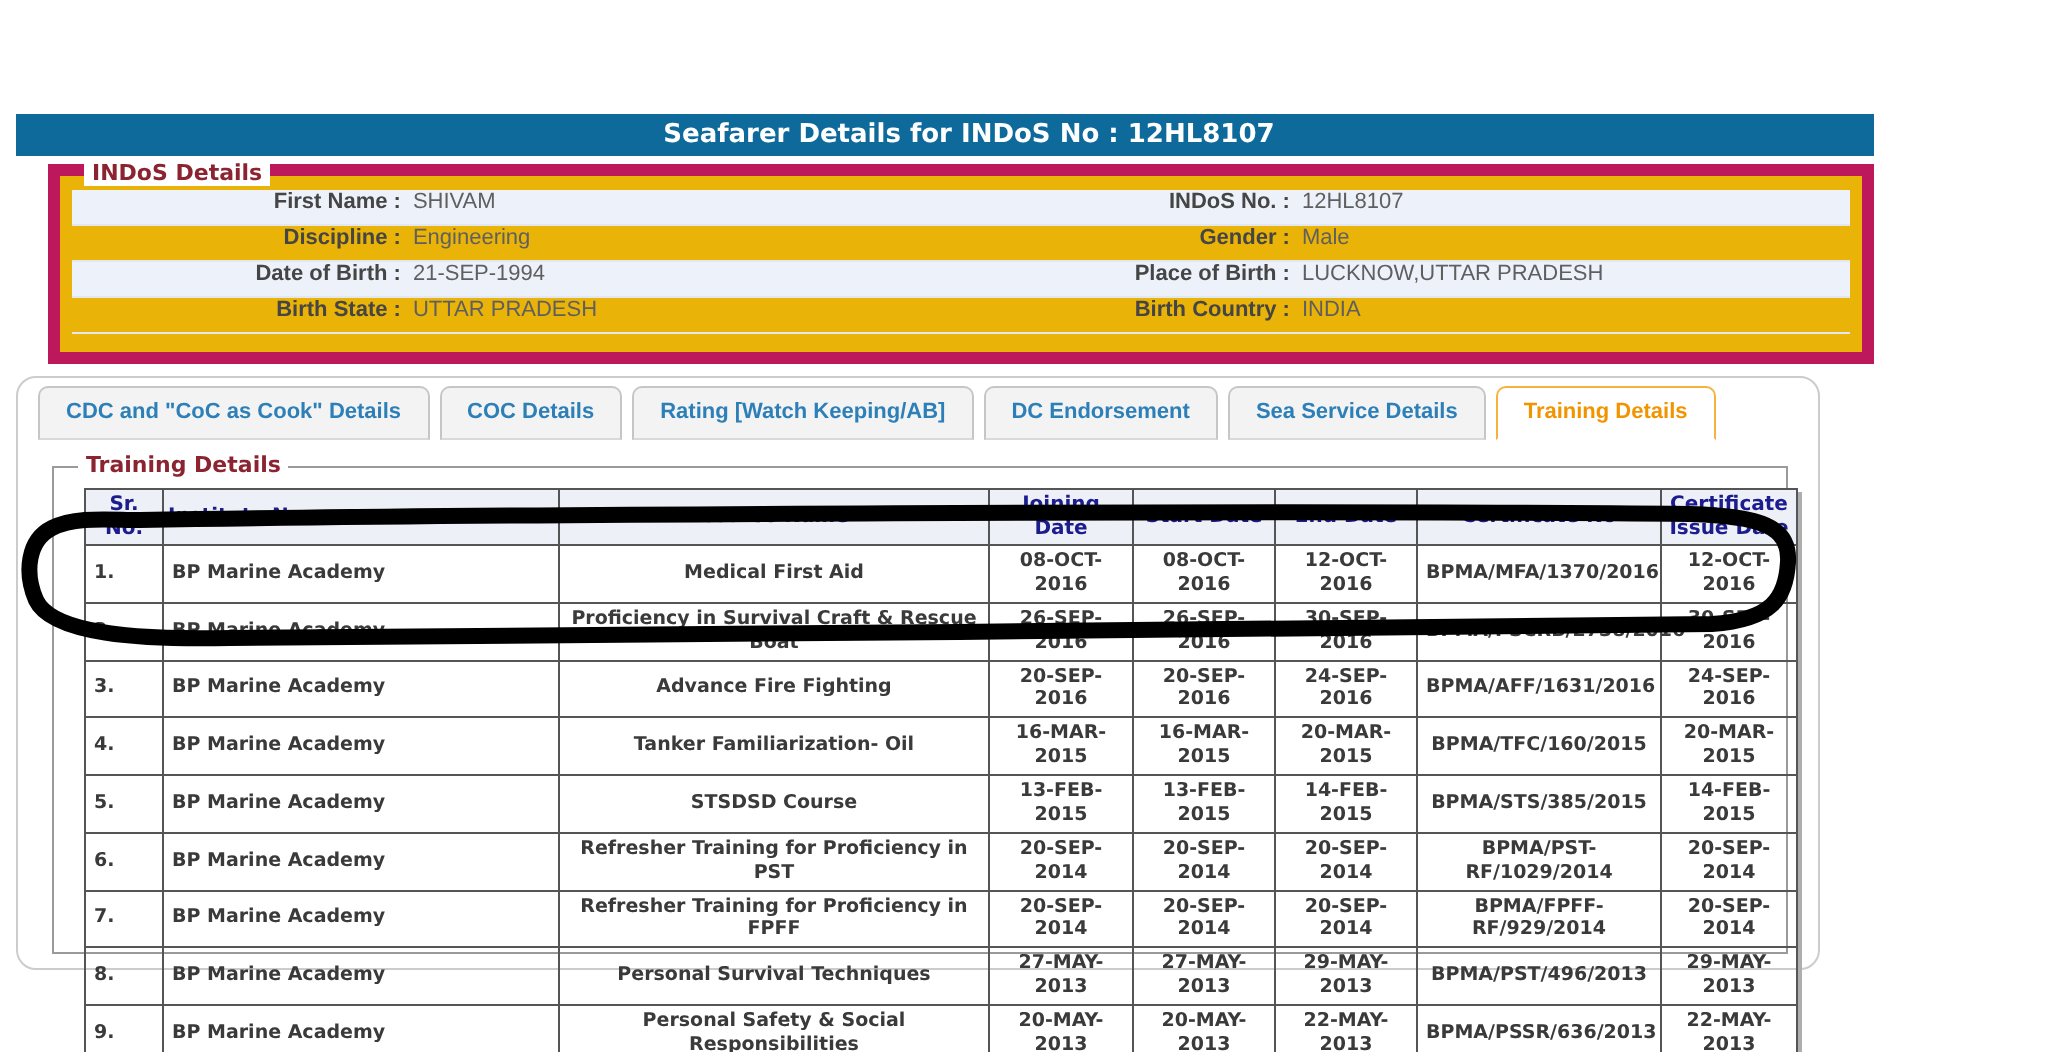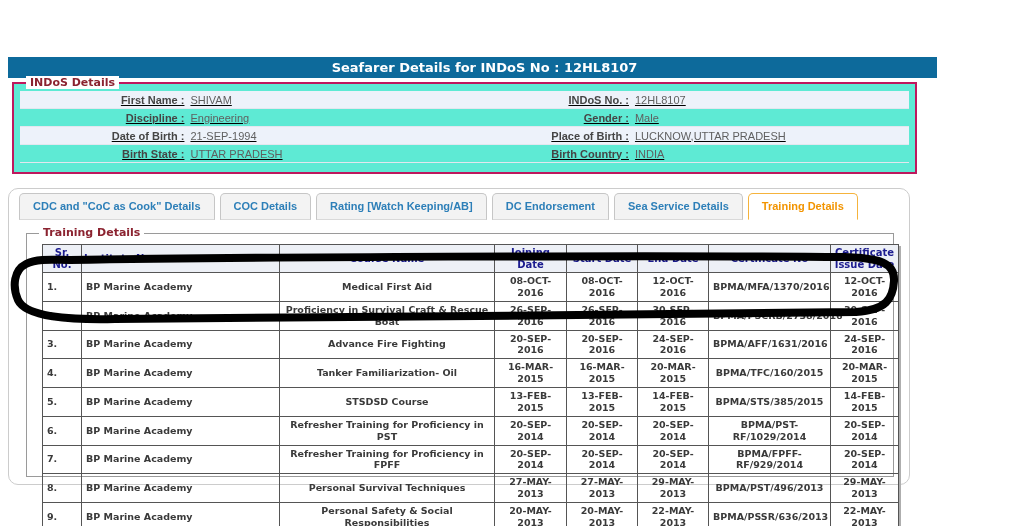--- a/index.html
+++ b/index.html
@@ -6,30 +6,30 @@
   body{width:1029px;height:526px;position:relative;overflow:hidden;
        font-family:"Liberation Sans",sans-serif;}
 
   
   .title-bar{position:absolute;left:8px;top:57px;width:905px;height:21px;
     background:#0d6a9b;color:#fff;font-weight:bold;font-size:13px;
     display:flex;align-items:center;justify-content:center;
     font-family:"DejaVu Sans",sans-serif;padding-left:24px;}
 
   
-  .indos-box{position:absolute;left:12px;top:82px;width:901px;height:88px;
-    border:2px solid #be185d;background:#5eead4;}
+  .indos-box{position:absolute;left:24px;top:82px;width:901px;height:88px;
+    border:6px solid #be185d;background:#eab308;}
   .legend{position:absolute;top:-8px;left:12px;background:#fff;padding:0 4px;
     color:#8b2330;font-weight:bold;font-size:11px;
     font-family:"DejaVu Sans",sans-serif;}
   .indos-rows{position:absolute;left:6px;right:6px;top:7px;}
   .ind-row{display:flex;height:17px;border-bottom:1px solid #e3e7ef;
     align-items:center;font-size:11px;}
   .ind-row.alt{background:#edf2fa;}
-  .ind-half{display:flex;width:50%;align-items:center;height:100%;text-decoration:underline;}
+  .ind-half{display:flex;width:50%;align-items:flex-start;height:100%;}
   .ind-label{width:37%;text-align:right;font-weight:bold;color:#454545;
     padding-right:6px;white-space:nowrap;}
   .ind-value{color:#5f5f5f;white-space:nowrap;}
 
   
   .panel{position:absolute;left:8px;top:188px;width:900px;height:295px;
     border:1px solid #ccc;border-radius:10px;background:#fff;}
   .tabs{position:absolute;left:10px;top:4px;display:flex;gap:5px;}
   .tab{border:1px solid #c6c6c6;border-bottom:1px solid #d9d9d9;
     border-radius:5px 5px 0 0;background:#f3f3f3;color:#2d7fb8;

